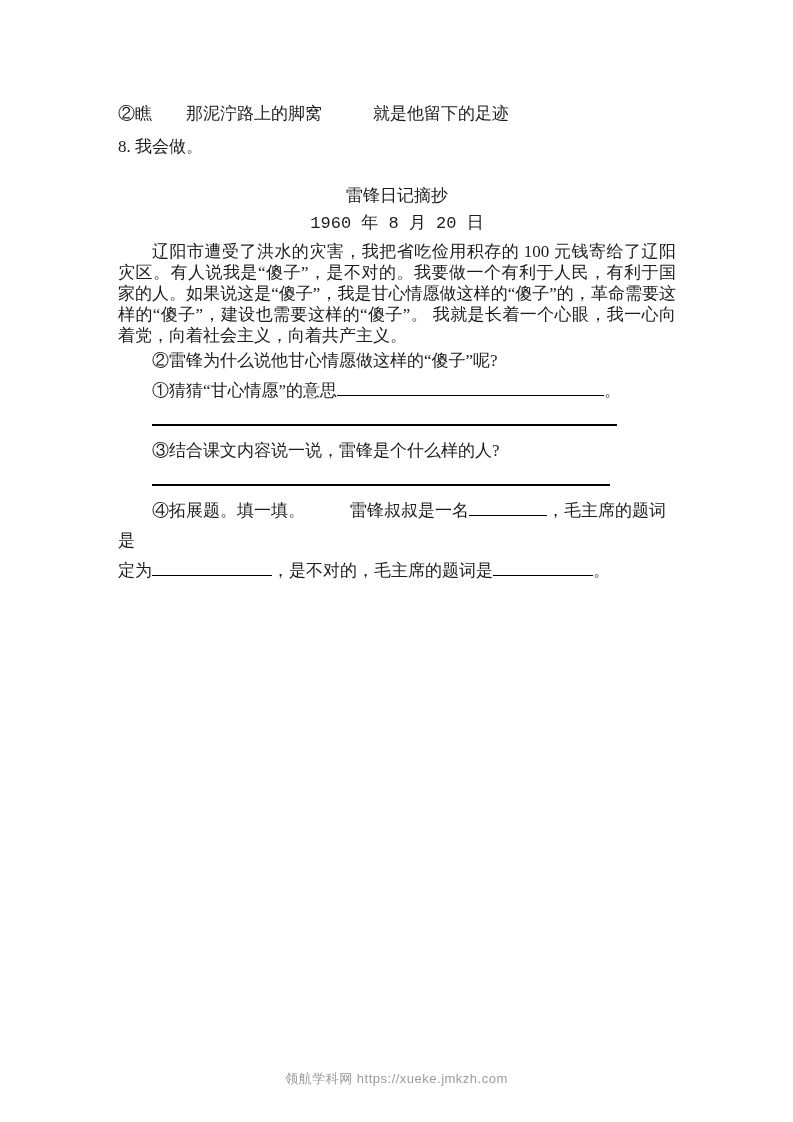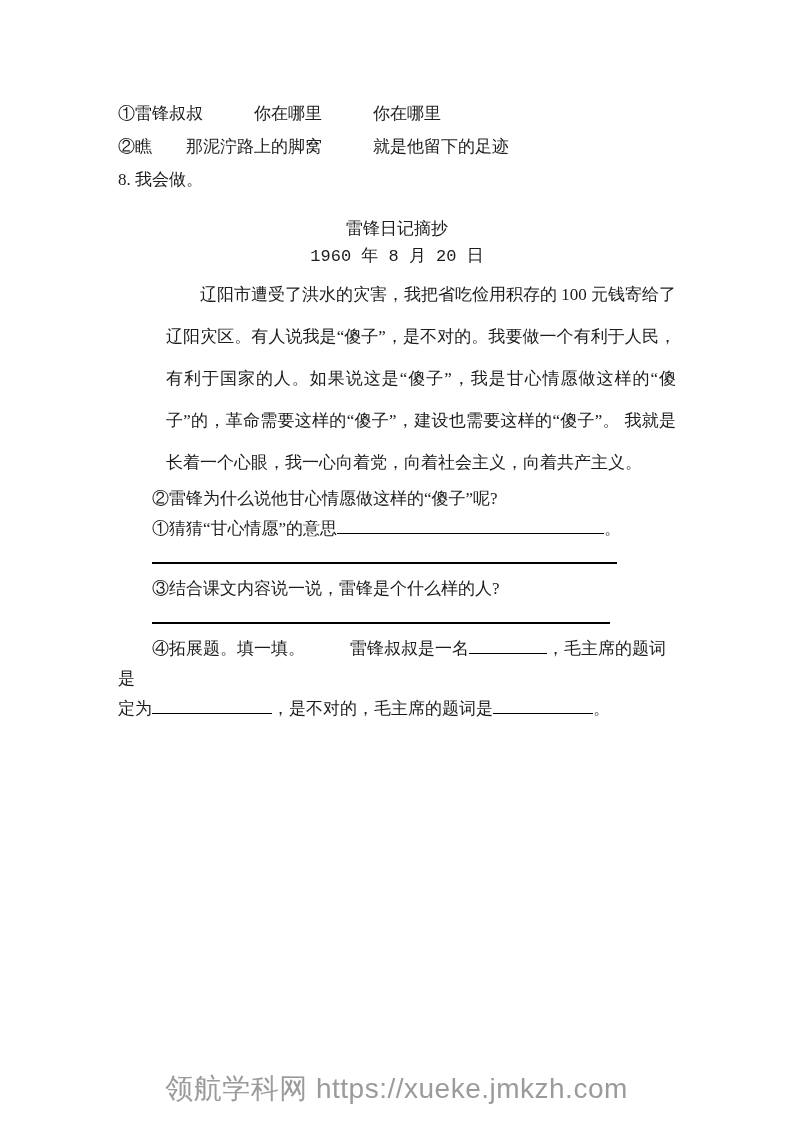--- a/index.html
+++ b/index.html
@@ -19,24 +19,23 @@
     top: 97px;
     width: 558px;
   }
   .top-line { line-height: 33px; white-space: pre-wrap; }
   .section-label { line-height: 33px; white-space: pre-wrap; }
   .diary-title { text-align: center; line-height: 28px; margin-top: 19px; }
   .diary-date  { text-align: center; line-height: 28px; font-family: Liberation Mono, monospace; }
   .diary-body {
     text-align: justify;
     text-indent: 2em;
-    line-height: 42px;
+    line-height: 21px;
     margin-top: 3px;
     white-space: pre-wrap;
-    margin-left: 48px;
   }
   .q { line-height: 30px; text-indent: 2em; white-space: pre-wrap; }
   .q4-line2 { line-height: 30px; white-space: pre-wrap; }
   .blank-inline {
     display: inline-block;
     height: 1em;
     border-bottom: 1px solid #000000;
     vertical-align: baseline;
   }
   .blank-q1 { width: 267px; }
@@ -52,32 +51,31 @@
   .blank-ans-1 { width: 465px; }
   .blank-ans-2 { width: 458px; }
   .q4-spacer { display: inline-block; width: 45px; }
   .footer {
     position: absolute;
     left: 0;
     right: 0;
     top: 1070px;
     text-align: center;
     font-family: "Liberation Sans", "DejaVu Sans", sans-serif;
-    font-size: 28px;
+    font-size: 13px;
     color: #9b9b9b;
     letter-spacing: 0.5px;
   }
 </style>
 </head>
 <body>
 
 <div class="page">
   <div class="content">
 
-    <div class="top-line">①雷锋叔叔　　　你在哪里　　　你在哪里</div>
     <div class="top-line">②瞧　　那泥泞路上的脚窝　　　就是他留下的足迹</div>
     <div class="section-label">8. 我会做。</div>
 
     <div class="diary-title">雷锋日记摘抄</div>
     <div class="diary-date">1960 年 8 月 20 日</div>
 
     <div class="diary-body">辽阳市遭受了洪水的灾害，我把省吃俭用积存的 100 元钱寄给了辽阳灾区。有人说我是“傻子”，是不对的。我要做一个有利于人民，有利于国家的人。如果说这是“傻子”，我是甘心情愿做这样的“傻子”的，革命需要这样的“傻子”，建设也需要这样的“傻子”。 我就是长着一个心眼，我一心向着党，向着社会主义，向着共产主义。</div>
 
     <div class="q"><span>②雷锋为什么说他甘心情愿做这样的“傻子”呢?</span></div>
 

